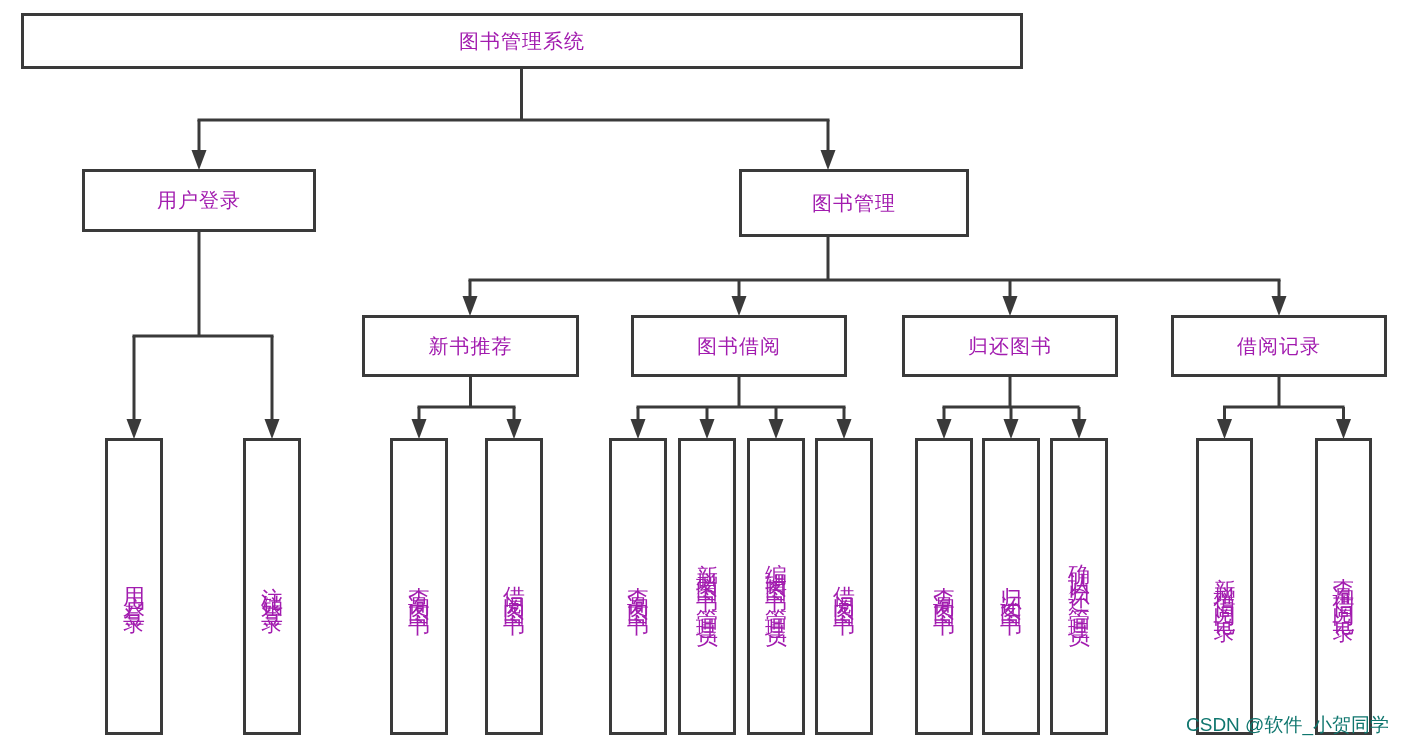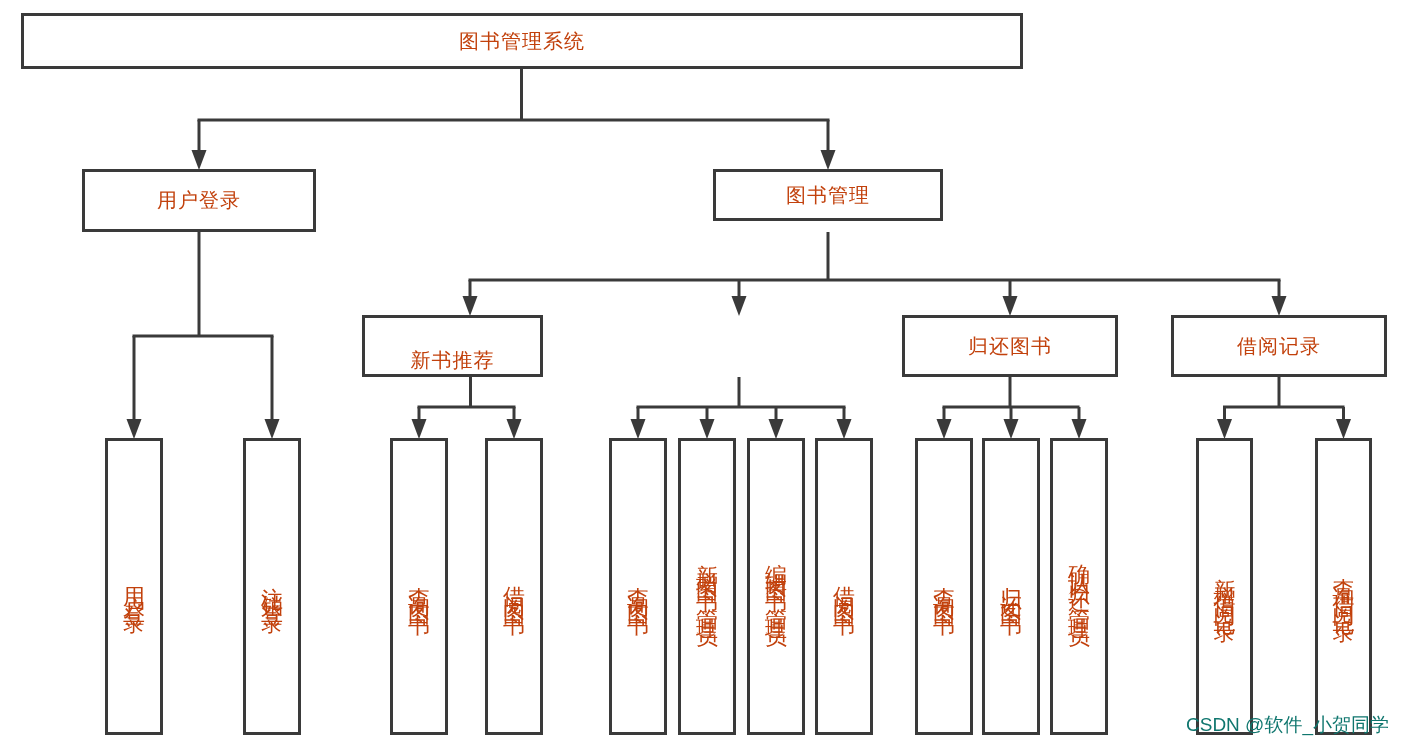--- a/index.html
+++ b/index.html
@@ -15,39 +15,39 @@
     pointer-events:none;
   }
   .node{
     position:absolute;
     box-sizing:border-box;
     border:3px solid #3a3a3a;
     background:#ffffff;
     display:flex;
     align-items:center;
     justify-content:center;
-    color:#c2410c;
+    color:#a21caf;
   }
   .node.h{font-size:20px;letter-spacing:1px;}
   .node.v{font-size:22px;}
   .node.v .vtext{
     writing-mode:vertical-rl;
     text-orientation:mixed;
     letter-spacing:9px;
     line-height:1;
     white-space:nowrap;
   }
   
   .n-root{left:21px;top:13px;width:1002px;height:56px;}
   
   .n-l2a{left:82px;top:169px;width:234px;height:63px;}
-  .n-l2b{left:713px;top:169px;width:230px;height:52px;}
+  .n-l2b{left:739px;top:169px;width:230px;height:68px;}
   
   .n-l3{top:315px;height:62px;}
-  .n-l3a{left:362px;width:181px;align-items:flex-end;}
+  .n-l3a{left:362px;width:217px;}
   .n-l3b{left:631px;width:216px;}
   .n-l3c{left:902px;width:216px;}
   .n-l3d{left:1171px;width:216px;}
   
   .leaf{top:438px;height:297px;width:58px;}
   .lf0{left:105px;}  .lf1{left:243px;}
   .lf2{left:390px;}  .lf3{left:485px;}
   .lf4{left:609px;}  .lf5{left:678px;}
   .lf6{left:747px;}  .lf7{left:815px;}
   .lf8{left:915px;}  .lf9{left:982px;}
@@ -144,20 +144,23 @@
   <div class="node h n-l2a">
     <span>用户登录</span>
   </div>
   <div class="node h n-l2b">
     <span>图书管理</span>
   </div>
 
   <div class="node h n-l3 n-l3a">
     <span>新书推荐</span>
   </div>
+  <div class="node h n-l3 n-l3b">
+    <span>图书借阅</span>
+  </div>
   <div class="node h n-l3 n-l3c">
     <span>归还图书</span>
   </div>
   <div class="node h n-l3 n-l3d">
     <span>借阅记录</span>
   </div>
 
   <div class="node v leaf lf0">
     <span class="vtext">用户登录</span>
   </div>

